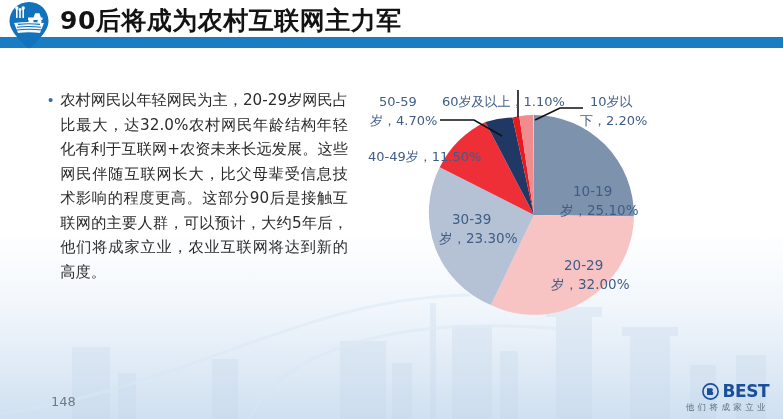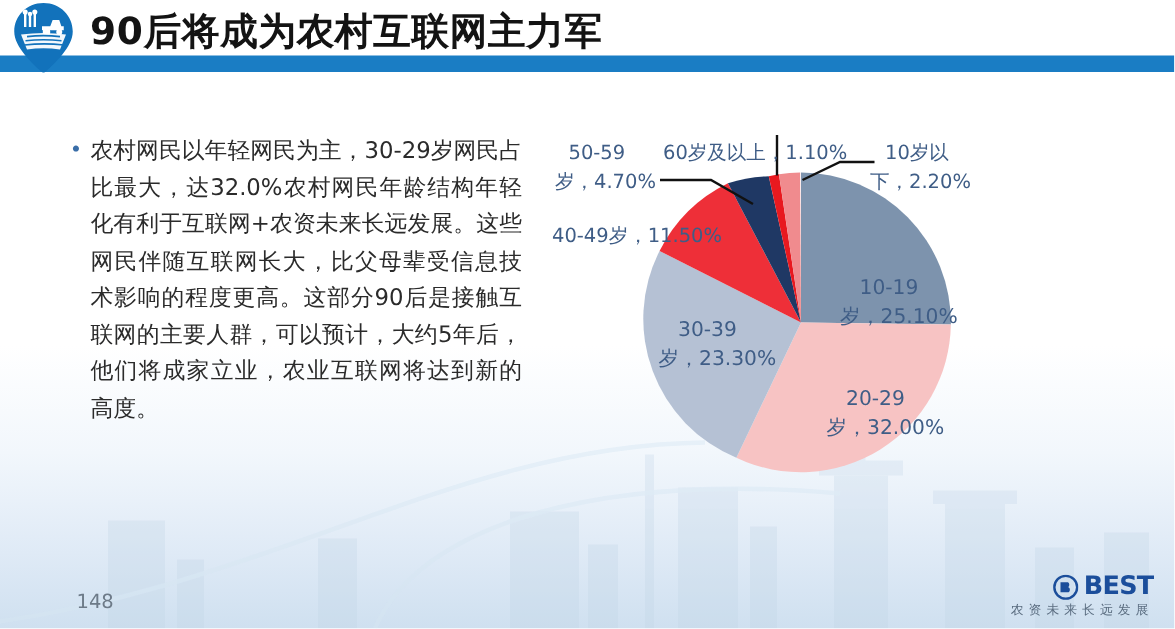--- a/index.html
+++ b/index.html
@@ -200,21 +200,21 @@
         <path d="M9 26.2 q12 -1.4 24 0"></path>
         <path d="M8.4 29 q13 -1.4 26 0"></path>
       </g>
     </svg>
 
     <div class="page-title">90后将成为农村互联网主力军</div>
   </div>
 
   <div class="body-block">
     <span class="bullet-dot">•</span>
-    <span class="bullet-text">农村网民以年轻网民为主，30-29岁网民占比最大，达32.0%农村网民年龄结构年轻化有利于互联网+农资未来长远发展。这些网民伴随互联网长大，比父母辈受信息技术影响的程度更高。这部分90后是接触互联网的主要人群，可以预计，大约5年后，他们将成家立业，农业互联网将达到新的高度。</span>
+    <span class="bullet-text">农村网民以年轻网民为主，20-29岁网民占比最大，达32.0%农村网民年龄结构年轻化有利于互联网+农资未来长远发展。这些网民伴随互联网长大，比父母辈受信息技术影响的程度更高。这部分90后是接触互联网的主要人群，可以预计，大约5年后，他们将成家立业，农业互联网将达到新的高度。</span>
   </div>
 
   <div class="chart">
     <svg width="412" height="250" viewBox="0 0 412 250">
 
       <path d="M166 131 L166 31 A100 100 0 0 1 265.9 132.4 Z" fill="#7d93ad"></path>
 
       <path d="M166 131 L265.9 132.4 A100 100 0 0 1 122.9 221.1 Z" fill="#f7c3c3"></path>
 
       <path d="M166 131 L122.9 221.1 A100 100 0 0 1 71.7 83.3 Z" fill="#b5c1d4"></path>
@@ -255,16 +255,16 @@
   <div class="page-number">148</div>
 
   <div class="brand">
     <div class="brand-row">
       <svg width="17" height="17" viewBox="0 0 17 17">
         <circle cx="8.5" cy="8.5" r="7.6" fill="none" stroke="#1b4e9b" stroke-width="1.6"></circle>
         <path d="M5 5.2 h5 a2 2 0 0 1 0 3.3 h-5 z M5 8.5 h5.4 a2.1 2.1 0 0 1 0 3.4 h-5.4 z" fill="#1b4e9b"></path>
       </svg>
       <span class="brand-mark">BEST</span>
     </div>
-    <div class="brand-sub">农资未来长远发展</div>
+    <div class="brand-sub">他们将成家立业</div>
   </div>
 
 </div>
 
 </body></html>

